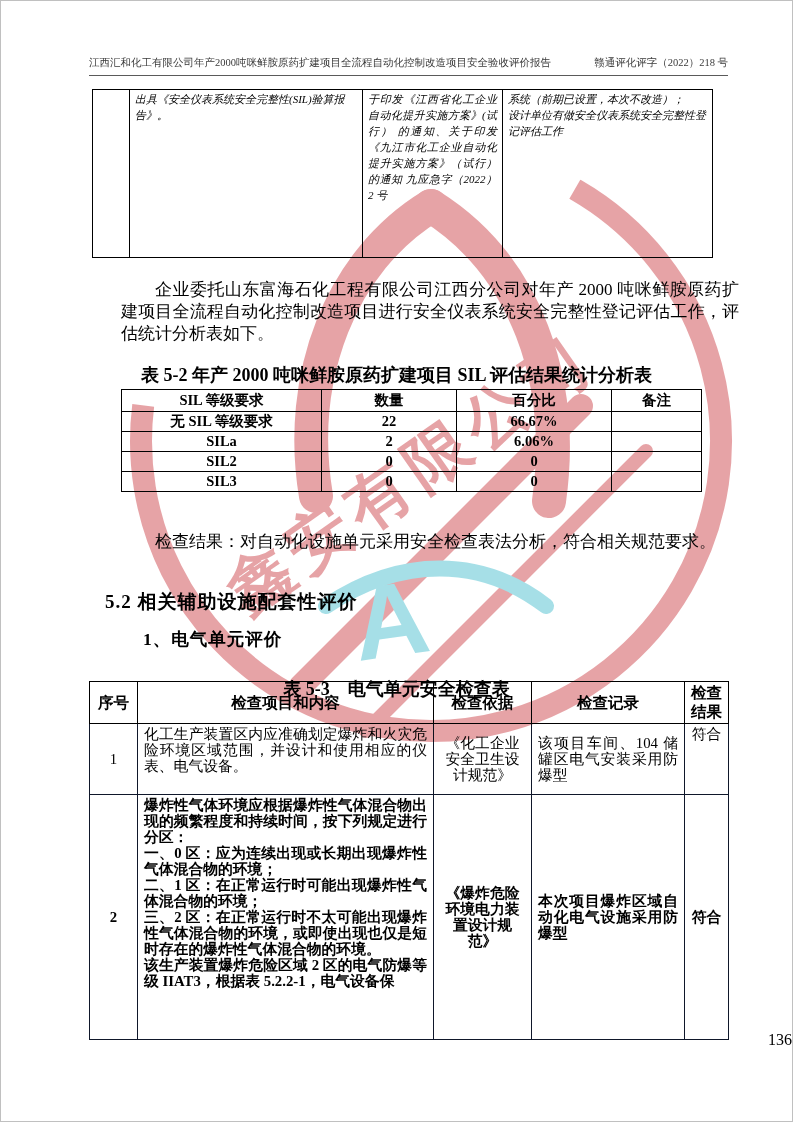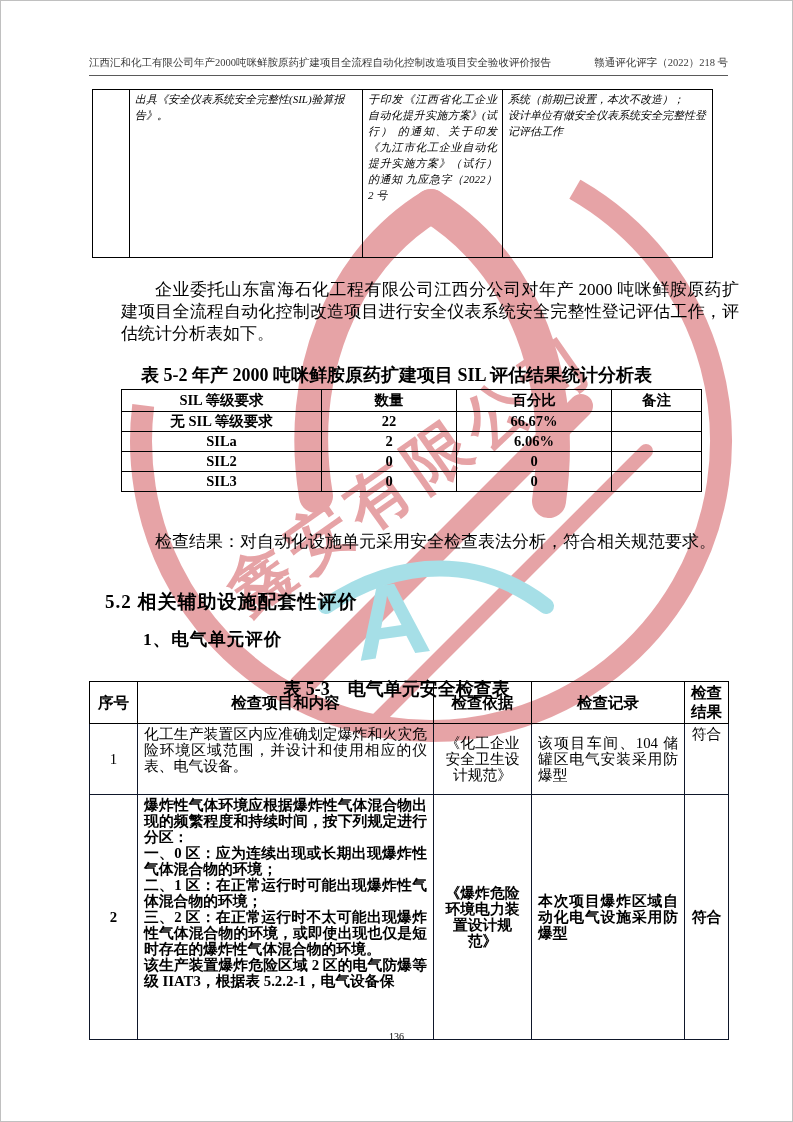--- a/index.html
+++ b/index.html
@@ -38,21 +38,21 @@
   .t53 td{border:1px solid #0f172a;padding:2px 6px;line-height:16px;vertical-align:middle;}
   .t53 .c-no{text-align:center;}
   .t53 .c-content{text-align:justify;vertical-align:top;}
   .t53 .c-basis{text-align:center;}
   .t53 .c-record{text-align:justify;}
   .t53 .c-result{text-align:center;}
   .t53 .v-top{vertical-align:top;}
   .row1 td{height:66px;}
   .row2 td{height:240px;font-weight:bold;}
   
-  .pageno{position:absolute;top:1030px;left:0;width:100%;text-align:center;font-size:10px;}
+  .pageno{position:absolute;top:1030px;left:0;width:100%;text-align:right;font-size:16px;}
   
   .watermark{position:absolute;left:0;top:0;width:793px;height:1122px;pointer-events:none;
              opacity:.42;z-index:6;mix-blend-mode:multiply;}
   .wm-svg{position:absolute;left:110px;top:85px;}
   .wm-text{
     position:absolute;left:120px;top:430px;width:580px;text-align:center;
     font-size:64px;font-weight:bold;color:#c4232b;letter-spacing:8px;
     transform:rotate(-35deg);transform-origin:center;white-space:nowrap;
     font-family:"Liberation Serif","DejaVu Serif",serif;
   }

